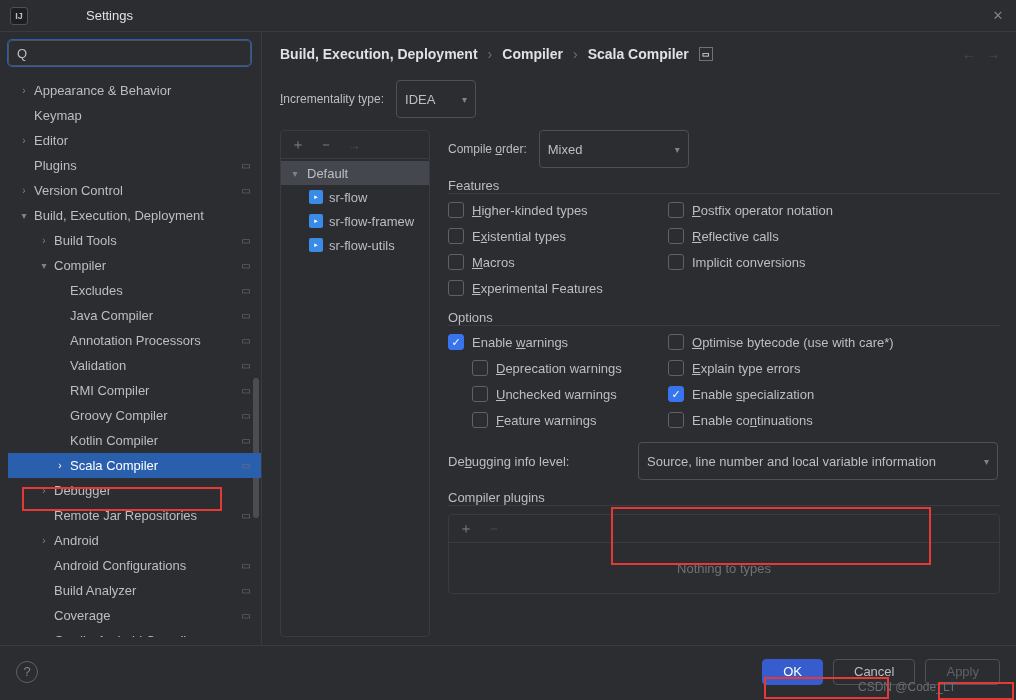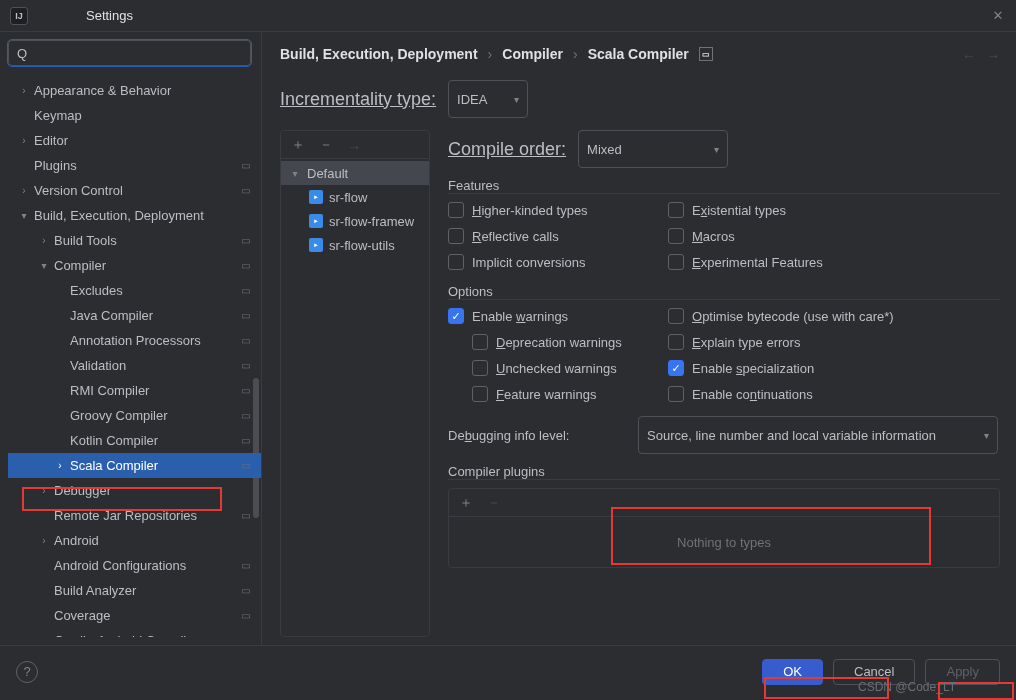--- a/index.html
+++ b/index.html
@@ -23,21 +23,21 @@
     .settings-icon { margin-left: auto; width: 14px; height: 14px; display: flex; align-items: center; justify-content: center; color: #6f7277; font-size: 10px; }
     .indent-0 { padding-left: 10px; }
     .indent-1 { padding-left: 30px; }
     .indent-2 { padding-left: 46px; }
     .main { flex: 1; display: flex; flex-direction: column; padding: 14px 16px 8px 18px; position: relative; }
     .breadcrumb { display: flex; align-items: center; gap: 10px; color: #dfe1e5; font-size: 14px; font-weight: 600; margin-bottom: 18px; }
     .bc-sep { color: #6f7277; font-weight: normal; }
     .bc-end-icon { width: 14px; height: 14px; border: 1px solid #6f7277; display: inline-flex; align-items: center; justify-content: center; font-size: 8px; }
     .nav-arrows { margin-left: auto; display: flex; gap: 10px; color: #4b4d52; }
     .row { display: flex; align-items: center; margin-bottom: 12px; gap: 12px; }
-    .row-label { font-size: 18px; text-decoration: underline; }
+    .row-label { font-size: 12px; }
     .select { background: #2b2d30; border: 1px solid #4e5157; border-radius: 4px; height: 38px; display: flex; align-items: center; padding: 0 8px; color: #bcbec4; min-width: 80px; justify-content: space-between; gap: 12px; }
     .select .chev-down { color: #808285; font-size: 10px; }
     .two-col { display: flex; gap: 12px; flex: 1; overflow: hidden; }
     .profiles { width: 150px; border: 1px solid #393b40; border-radius: 4px; display: flex; flex-direction: column; }
     .profiles .toolbar { display: flex; align-items: center; gap: 14px; height: 28px; padding: 0 10px; border-bottom: 1px solid #393b40; }
     .tool-icon { color: #808285; cursor: pointer; font-size: 14px; }
     .profiles-list { flex: 1; overflow: auto; padding: 2px 0; }
     .profile-item { height: 24px; display: flex; align-items: center; padding: 0 8px; gap: 6px; cursor: pointer; white-space: nowrap; overflow: hidden; }
     .profile-item.sel { background: #44474d; }
     .profile-item .file-icon { width: 14px; height: 14px; background: #3a8be8; border-radius: 2px; display: inline-flex; align-items: center; justify-content: center; font-size: 7px; color: #fff; flex-shrink: 0; }
@@ -259,20 +259,24 @@
         </div>
 
         <div class="section-title">Features</div>
         <div class="checkbox-grid">
           <label class="checkbox">
               <span class="cb"></span>
               <span><span class="underline-key">H</span>igher-kinded types</span>
             </label>
           <label class="checkbox">
               <span class="cb"></span>
+              <span><span class="underline-key">P</span>ostfix operator notation</span>
+            </label>
+          <label class="checkbox">
+              <span class="cb"></span>
               <span>E<span class="underline-key">x</span>istential types</span>
             </label>
           <label class="checkbox">
               <span class="cb"></span>
               <span><span class="underline-key">R</span>eflective calls</span>
             </label>
           <label class="checkbox">
               <span class="cb"></span>
               <span><span class="underline-key">M</span>acros</span>
             </label>

